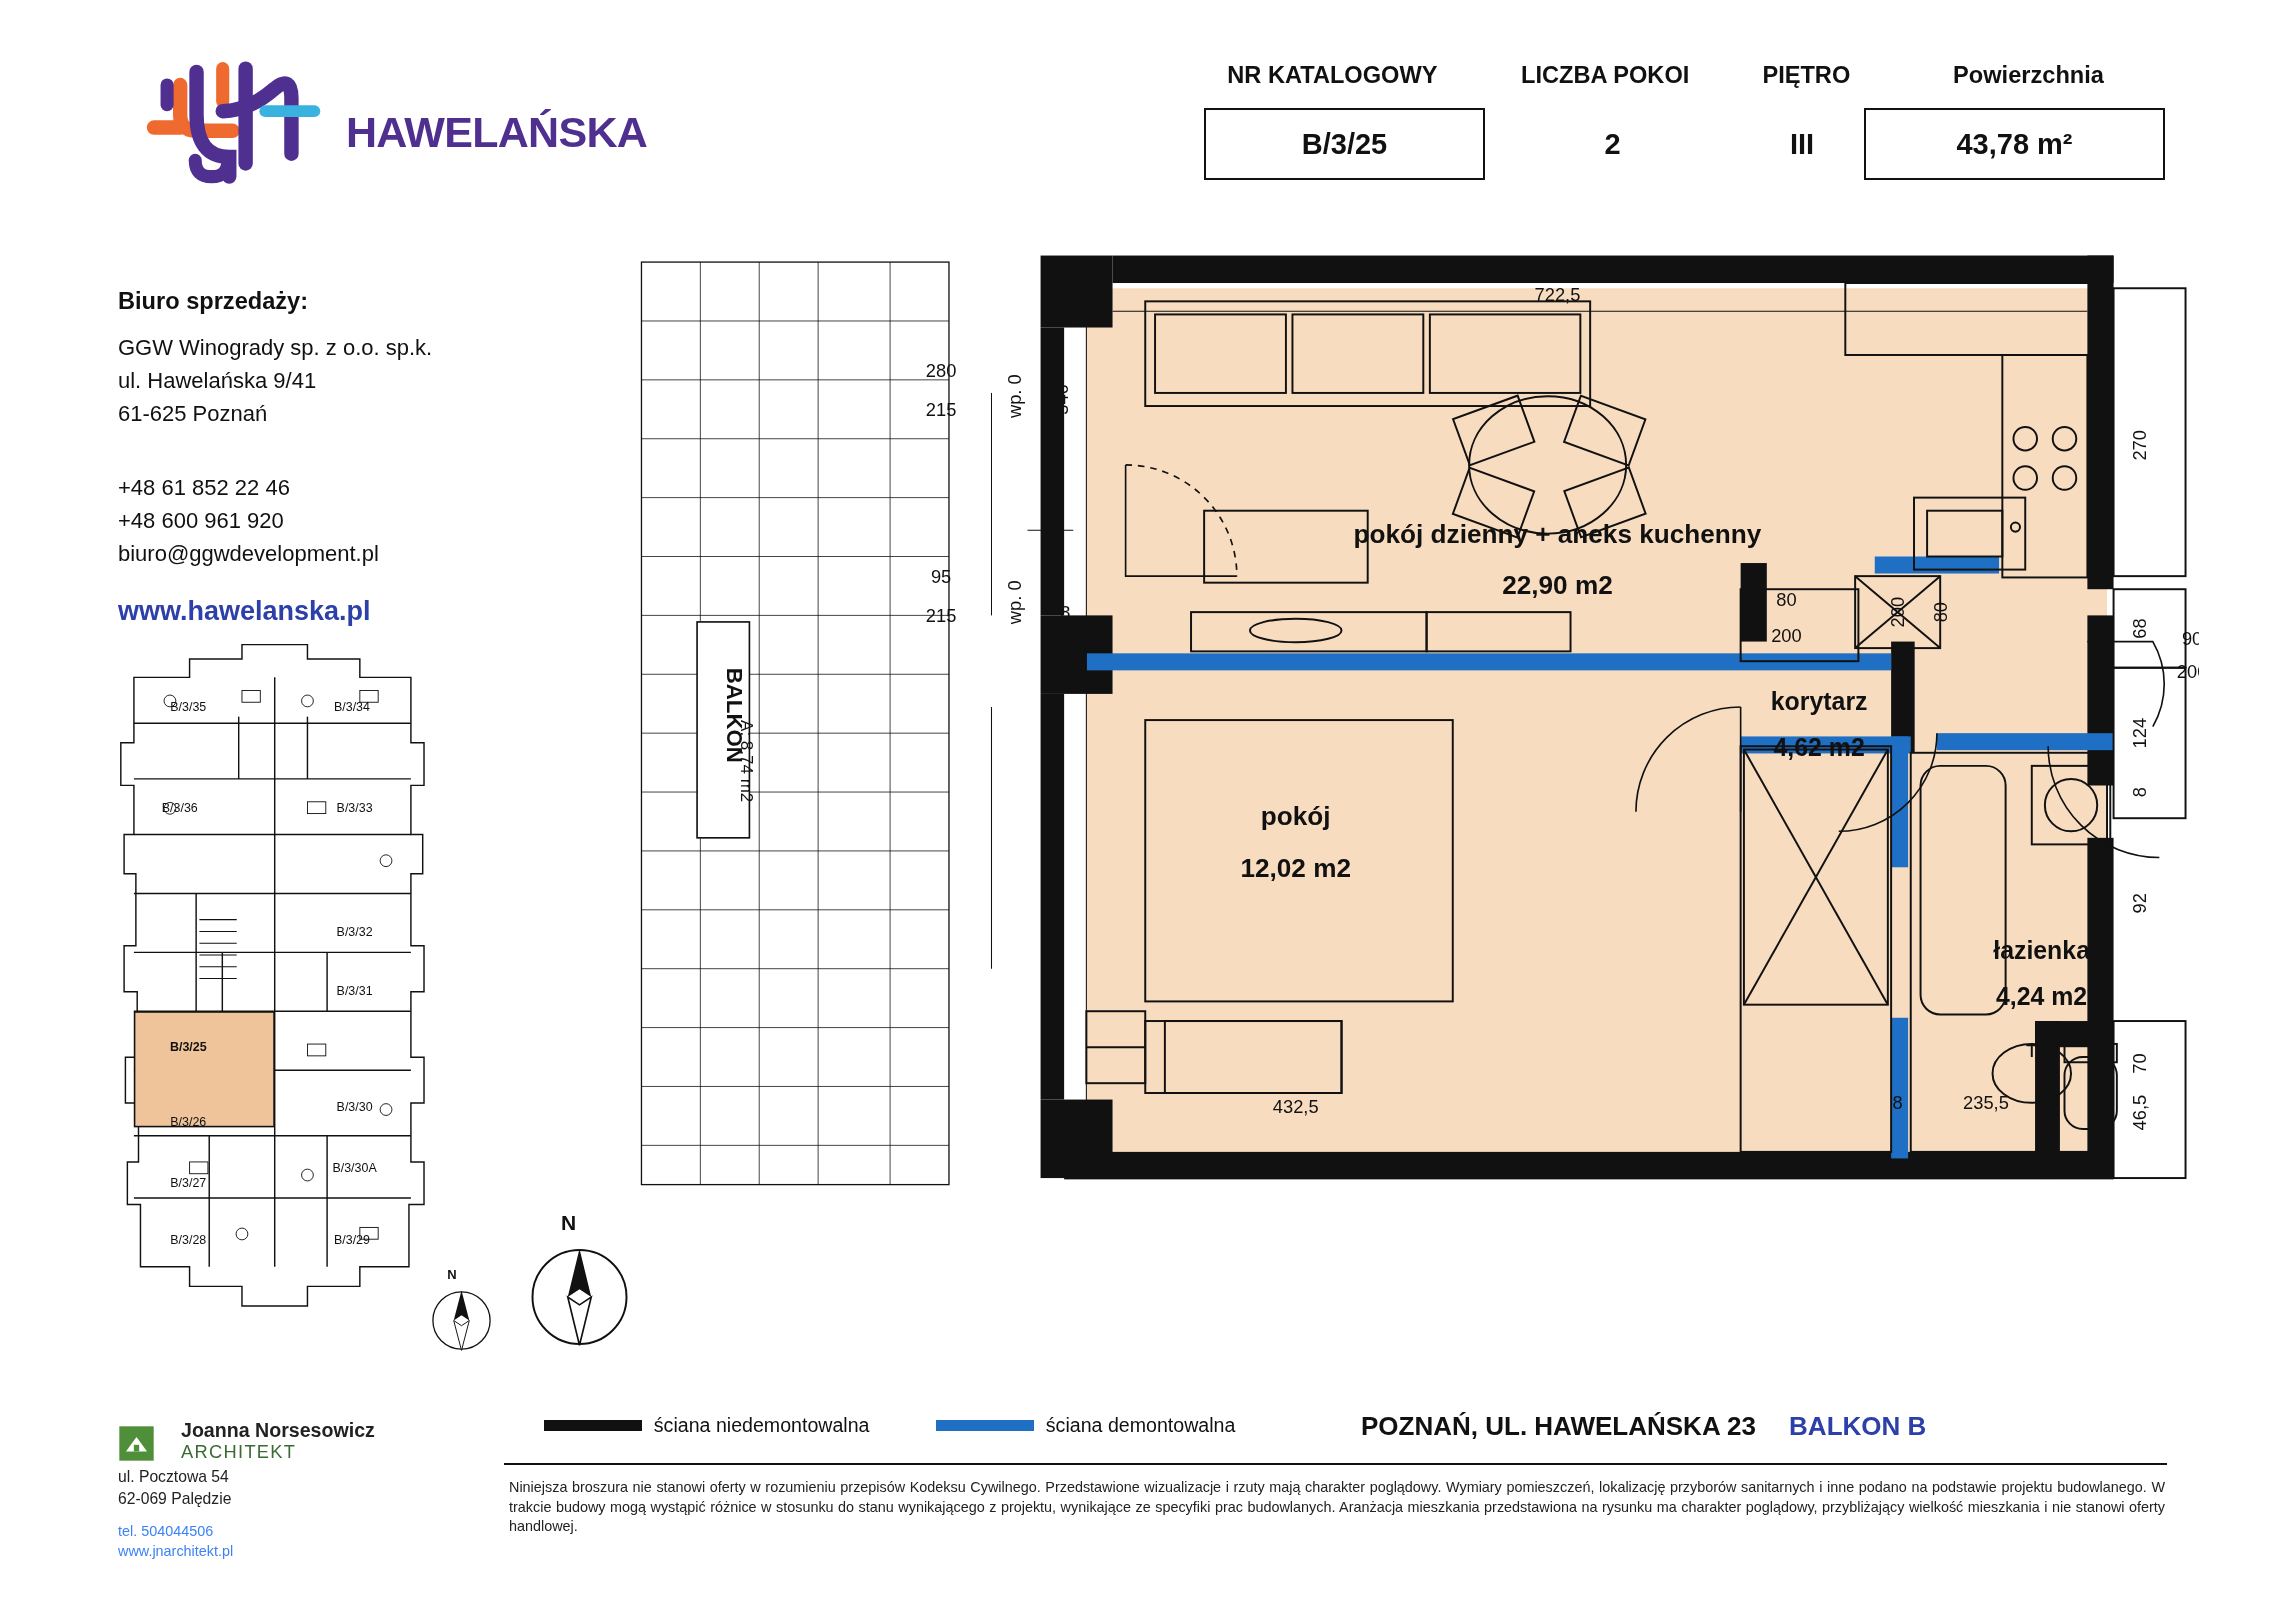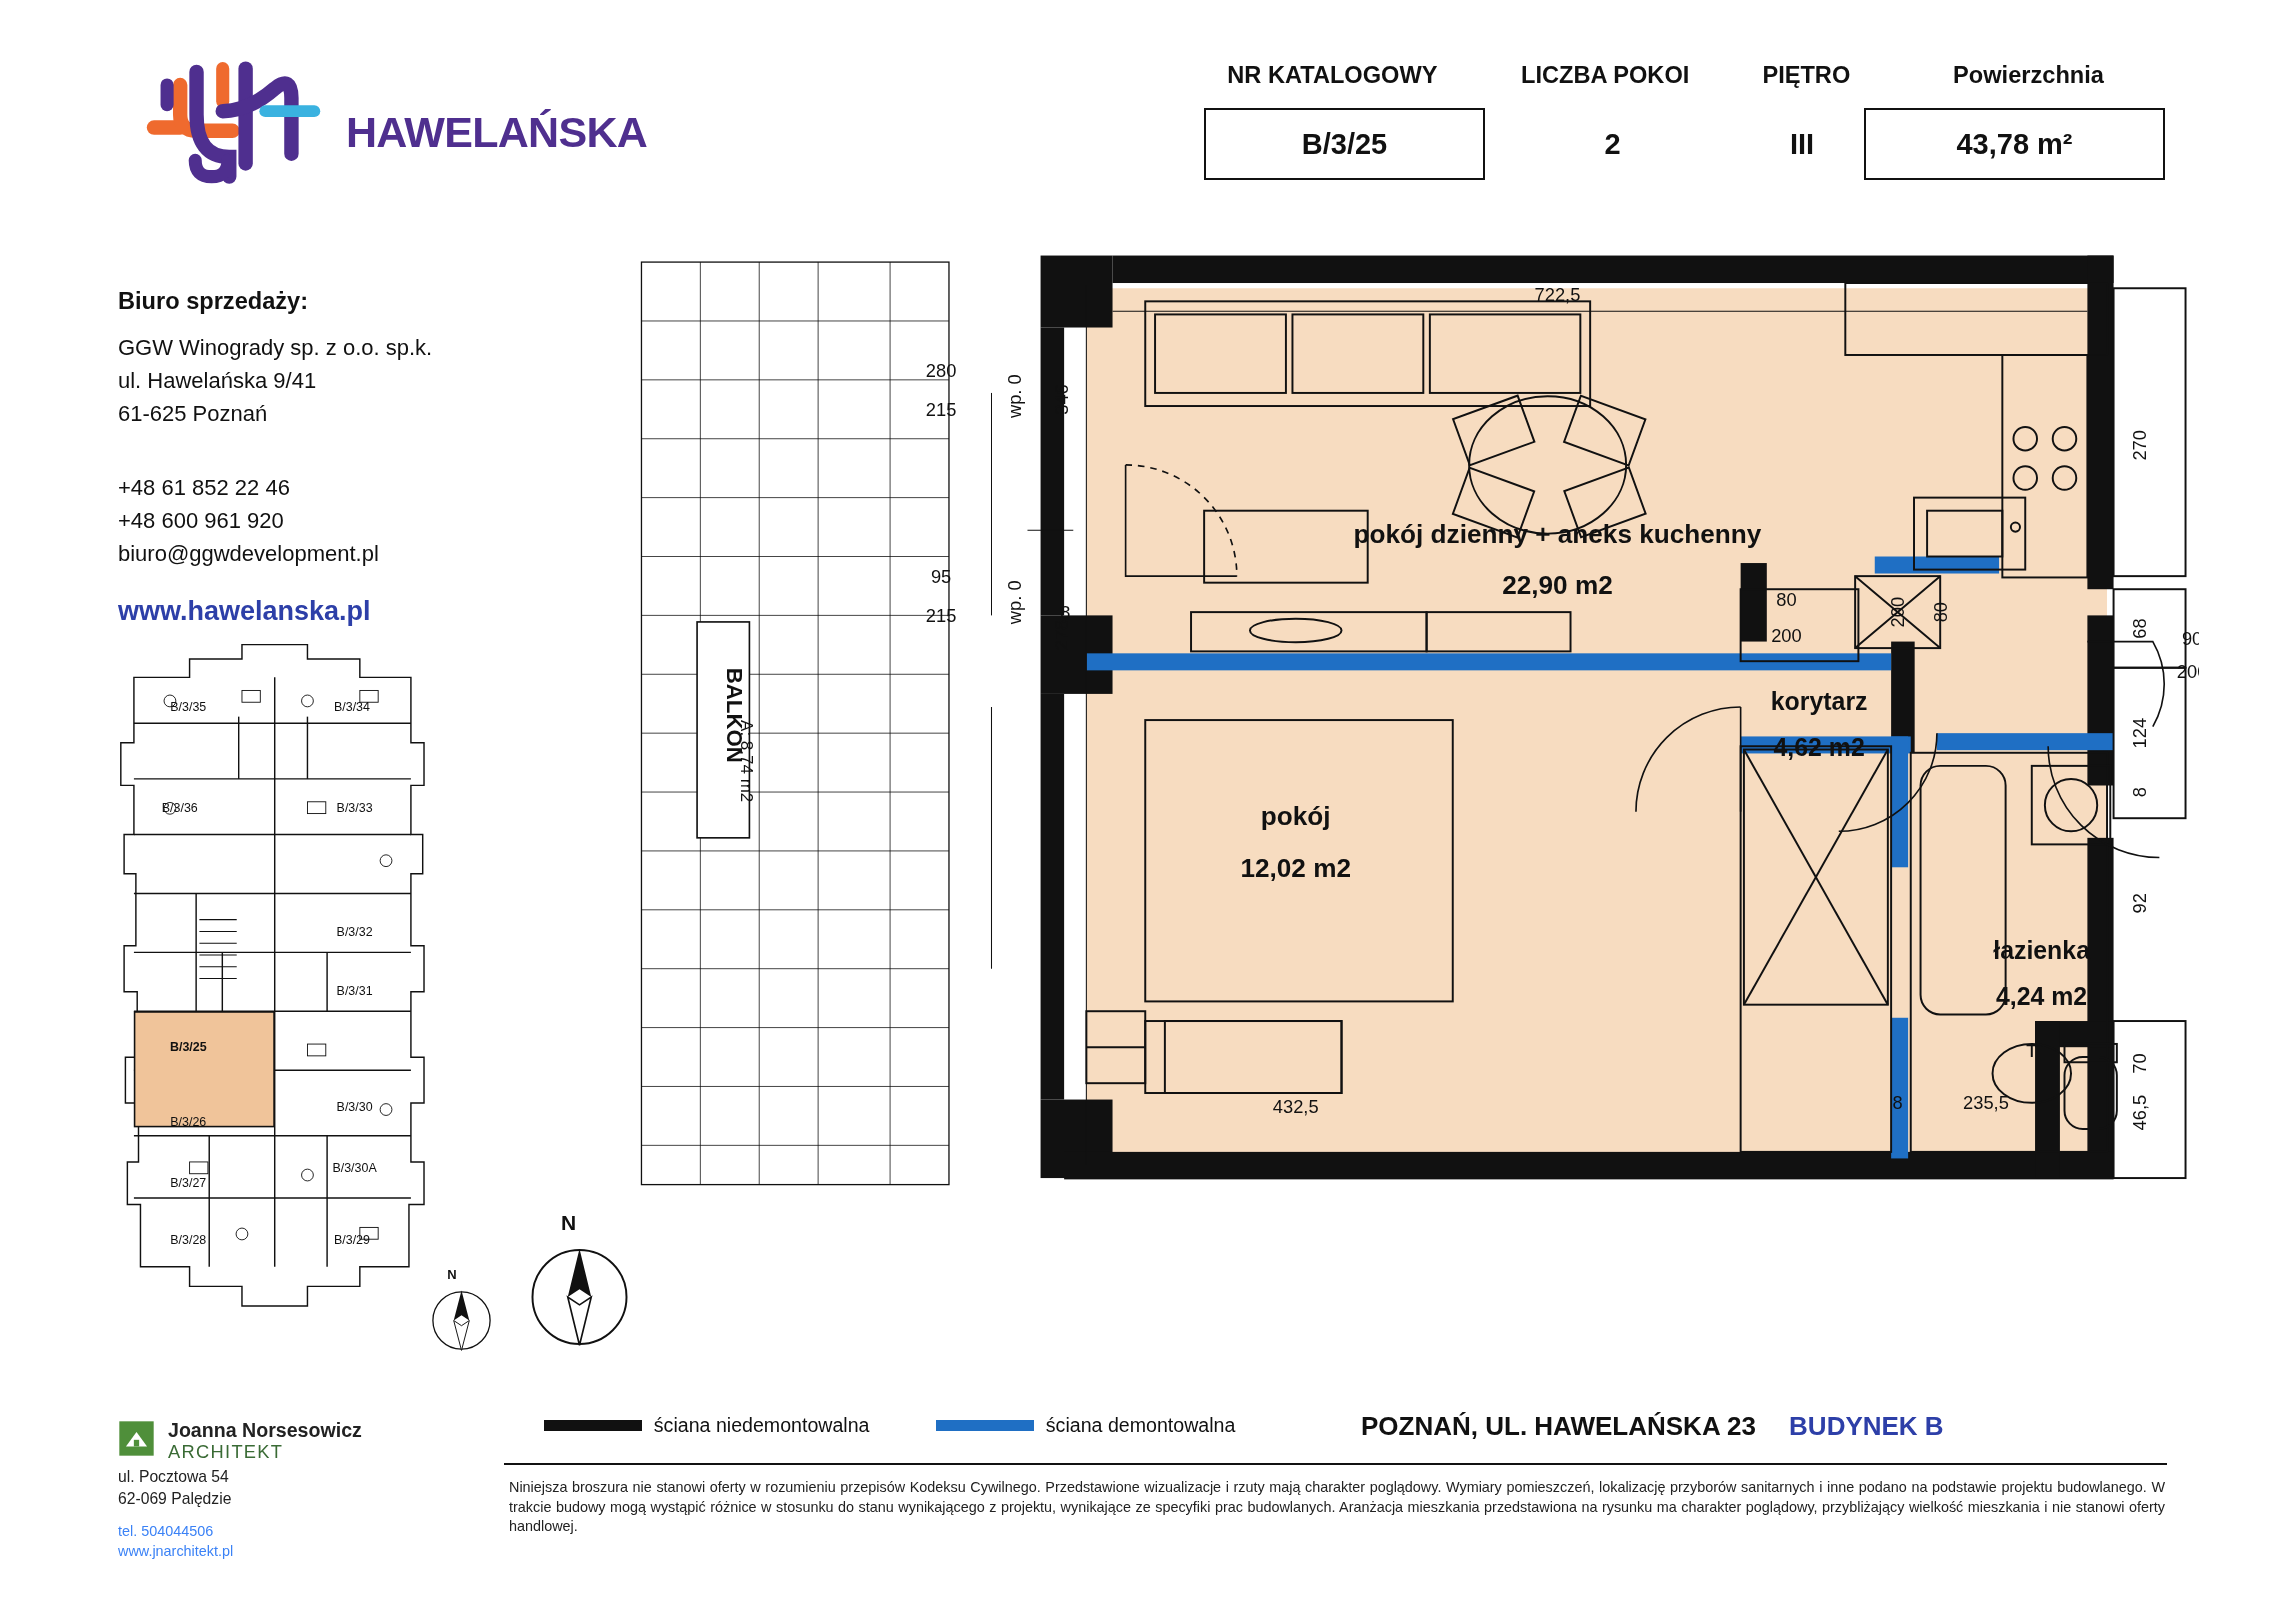--- a/index.html
+++ b/index.html
@@ -46,21 +46,21 @@
   
   .compass { position:absolute; left:524px; top:1214px; width:131px; height:151px; }
   .compass .nlabel { position:absolute; left:37px; top:-2.6px; font-size:21px; font-weight:700; }
   .compass svg { position:absolute; left:0; top:23.6px; width:111px; height:118px; }
   .compass-small { position:absolute; left:429px; top:1270px; width:72px; height:92px; }
   .compass-small .nlabel { position:absolute; left:18.3px; top:-2.6px; font-size:13px; font-weight:700; }
   .compass-small svg { position:absolute; left:0; top:14.4px; width:65px; height:73px; }
 
   
   .architect { position:absolute; left:118px; top:1420px; width:367px; }
-  .arch-row { display:flex; align-items:flex-start; gap:13px; }
+  .arch-row { display:flex; align-items:flex-end; gap:26px; }
   .arch-logo { width:37px; height:37px; position:relative; }
   .arch-name { font-size:19.6px; font-weight:600; color:#222; line-height:21px; }
   .arch-name small { display:block; font-size:18.3px; letter-spacing:1.3px; color:#3a6b35; font-weight:400;}
   .arch-addr { margin-top:4px; font-size:15.7px; line-height:21.6px; color:#222; }
   .arch-contact { margin-top:11.8px; font-size:14.4px; line-height:20px; color:#3b82f6; }
 
   
   .hdr { position:absolute; left:1204px; top:58px; width:962px; height:124px; }
   .hdr-top { display:flex; height:50px; align-items:flex-start;gap:28px; }
   .hdr-top div { font-size:23.6px; font-weight:700; text-align:center; padding-top:3.9px; }
@@ -468,21 +468,21 @@
       <span>ściana niedemontowalna</span>
     </div>
     <div class="leg-item" style="left:432px; top:0;">
       <span class="leg-bar leg-blue"></span>
       <span>ściana demontowalna</span>
     </div>
   </div>
 
   <div class="footer-title">
     <span>POZNAŃ, UL. HAWELAŃSKA 23</span>
-    <span class="bud">BUDYNEK B</span>
+    <span class="bud">BALKON B</span>
   </div>
 
   <div class="hr"></div>
 
   <div class="disclaimer">Niniejsza broszura nie stanowi oferty w rozumieniu przepisów Kodeksu Cywilnego. Przedstawione wizualizacje i rzuty mają charakter poglądowy. Wymiary pomieszczeń, lokalizację przyborów sanitarnych i inne podano na podstawie projektu budowlanego. W trakcie budowy mogą wystąpić różnice w stosunku do stanu wynikającego z projektu, wynikające ze specyfiki prac budowlanych. Aranżacja mieszkania przedstawiona na rysunku ma charakter poglądowy, przybliżający wielkość mieszkania i nie stanowi oferty handlowej.</div>
 
 </div>
 
 
 </body></html>

